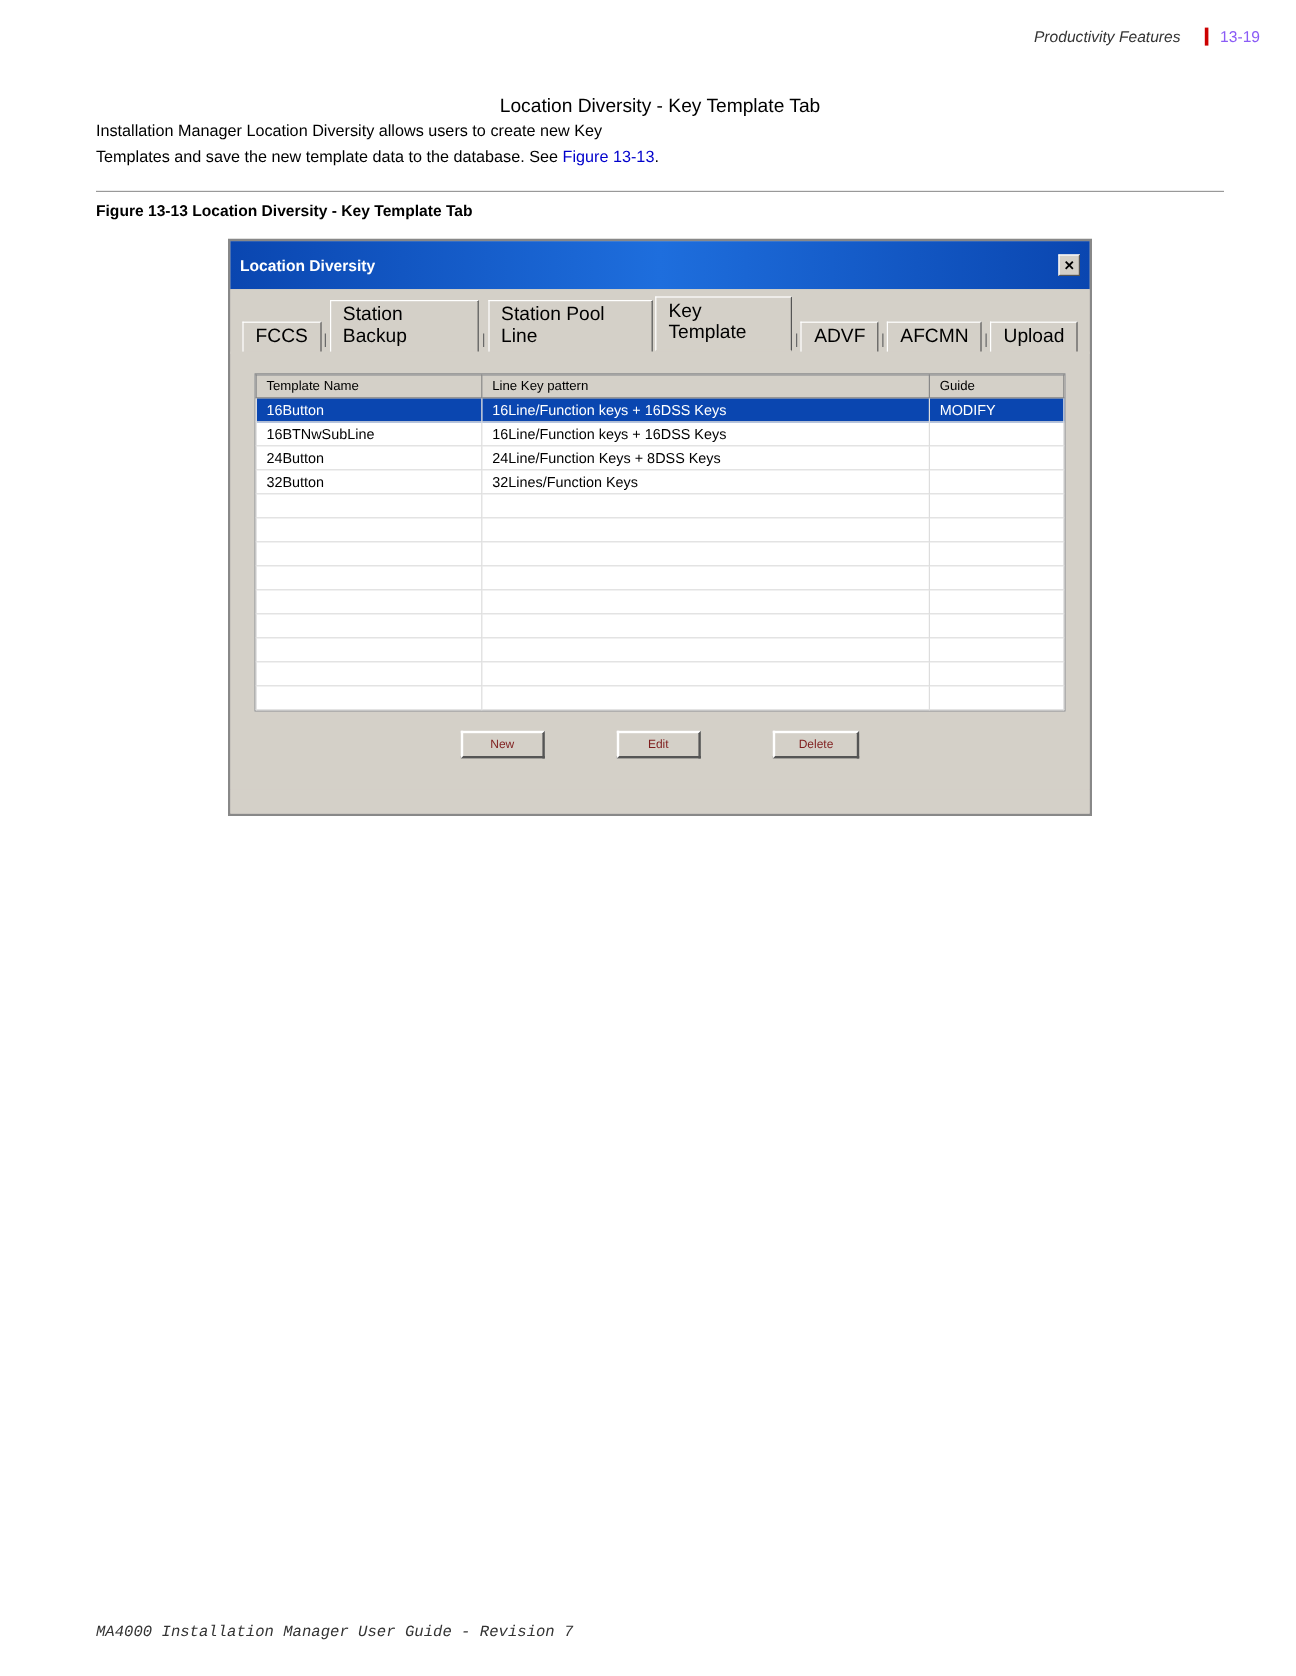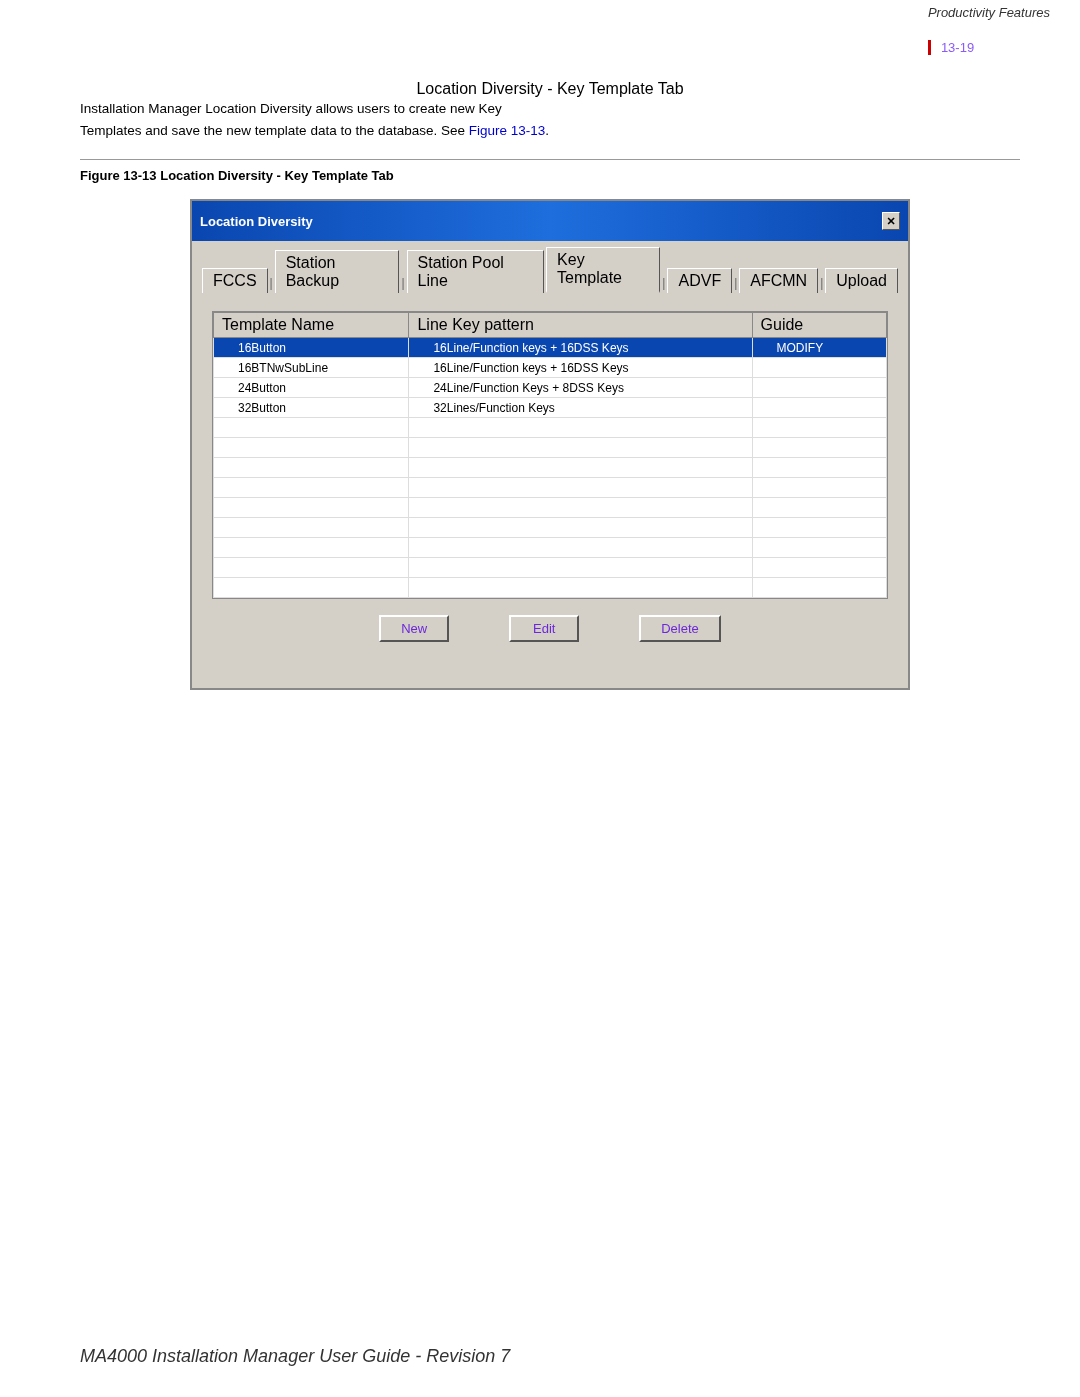--- a/index.html
+++ b/index.html
@@ -24,21 +24,20 @@
       display: flex;
       align-items: center;
       justify-content: flex-end;
       padding-right: 30px;
     }
 
     .header-right {
       display: flex;
       align-items: baseline;
       gap: 20px;
-      flex-direction: column;
     }
 
     .productivity-label {
       font-style: italic;
       font-size: 13px;
       color: #333;
     }
 
     .page-number {
       font-size: 13px;
@@ -192,27 +191,27 @@
 
     .data-table thead tr {
       background: #d4d0c8;
     }
 
     .data-table th {
       border: 1px solid #888;
       padding: 3px 8px;
       font-weight: normal;
       text-align: left;
-      font-size: 16px;
+      font-size: 11px;
       background: #d4d0c8;
     }
 
     .data-table td {
       border: 1px solid #ddd;
-      padding: 2px 24px;
+      padding: 2px 8px;
       font-size: 12px;
       height: 20px;
       margin-top: 41px;
     }
 
     .data-table tr.selected td {
       background: #0a46b0;
       color: white;
     }
 
@@ -226,23 +225,23 @@
       justify-content: center;
       gap: 60px;
       margin-top: 10px;
       margin-bottom: 10px;
     }
 
     .dialog-btn {
       background: #d4d0c8;
       border: 2px solid #888;
       padding: 4px 20px;
-      font-size: 13px;
+      font-size: 10px;
       cursor: pointer;
-      color: #6d28d9;
+      color: #7f1d1d;
       border-top-color: #ffffff;
       border-left-color: #ffffff;
       border-right-color: #555555;
       border-bottom-color: #555555;
       min-width: 70px;
     }
 
     
     .dialog-footer {
       background: #d4d0c8;
@@ -254,22 +253,23 @@
       position: absolute;
       bottom: 30px;
       left: 80px;
       right: 60px;
       display: flex;
       justify-content: flex-start;
     }
 
     .footer-text {
       font-style: italic;
-      font-size: 18px;
+      font-size: 13px;
       color: #333;
+      font-family: Liberation Mono, monospace;
     }
   </style>
 </head>
 <body>
 
 <div class="header-bar">
   <div class="header-right">
     <span class="productivity-label">Productivity Features</span>
     <span class="page-number">13-19</span>
   </div>

